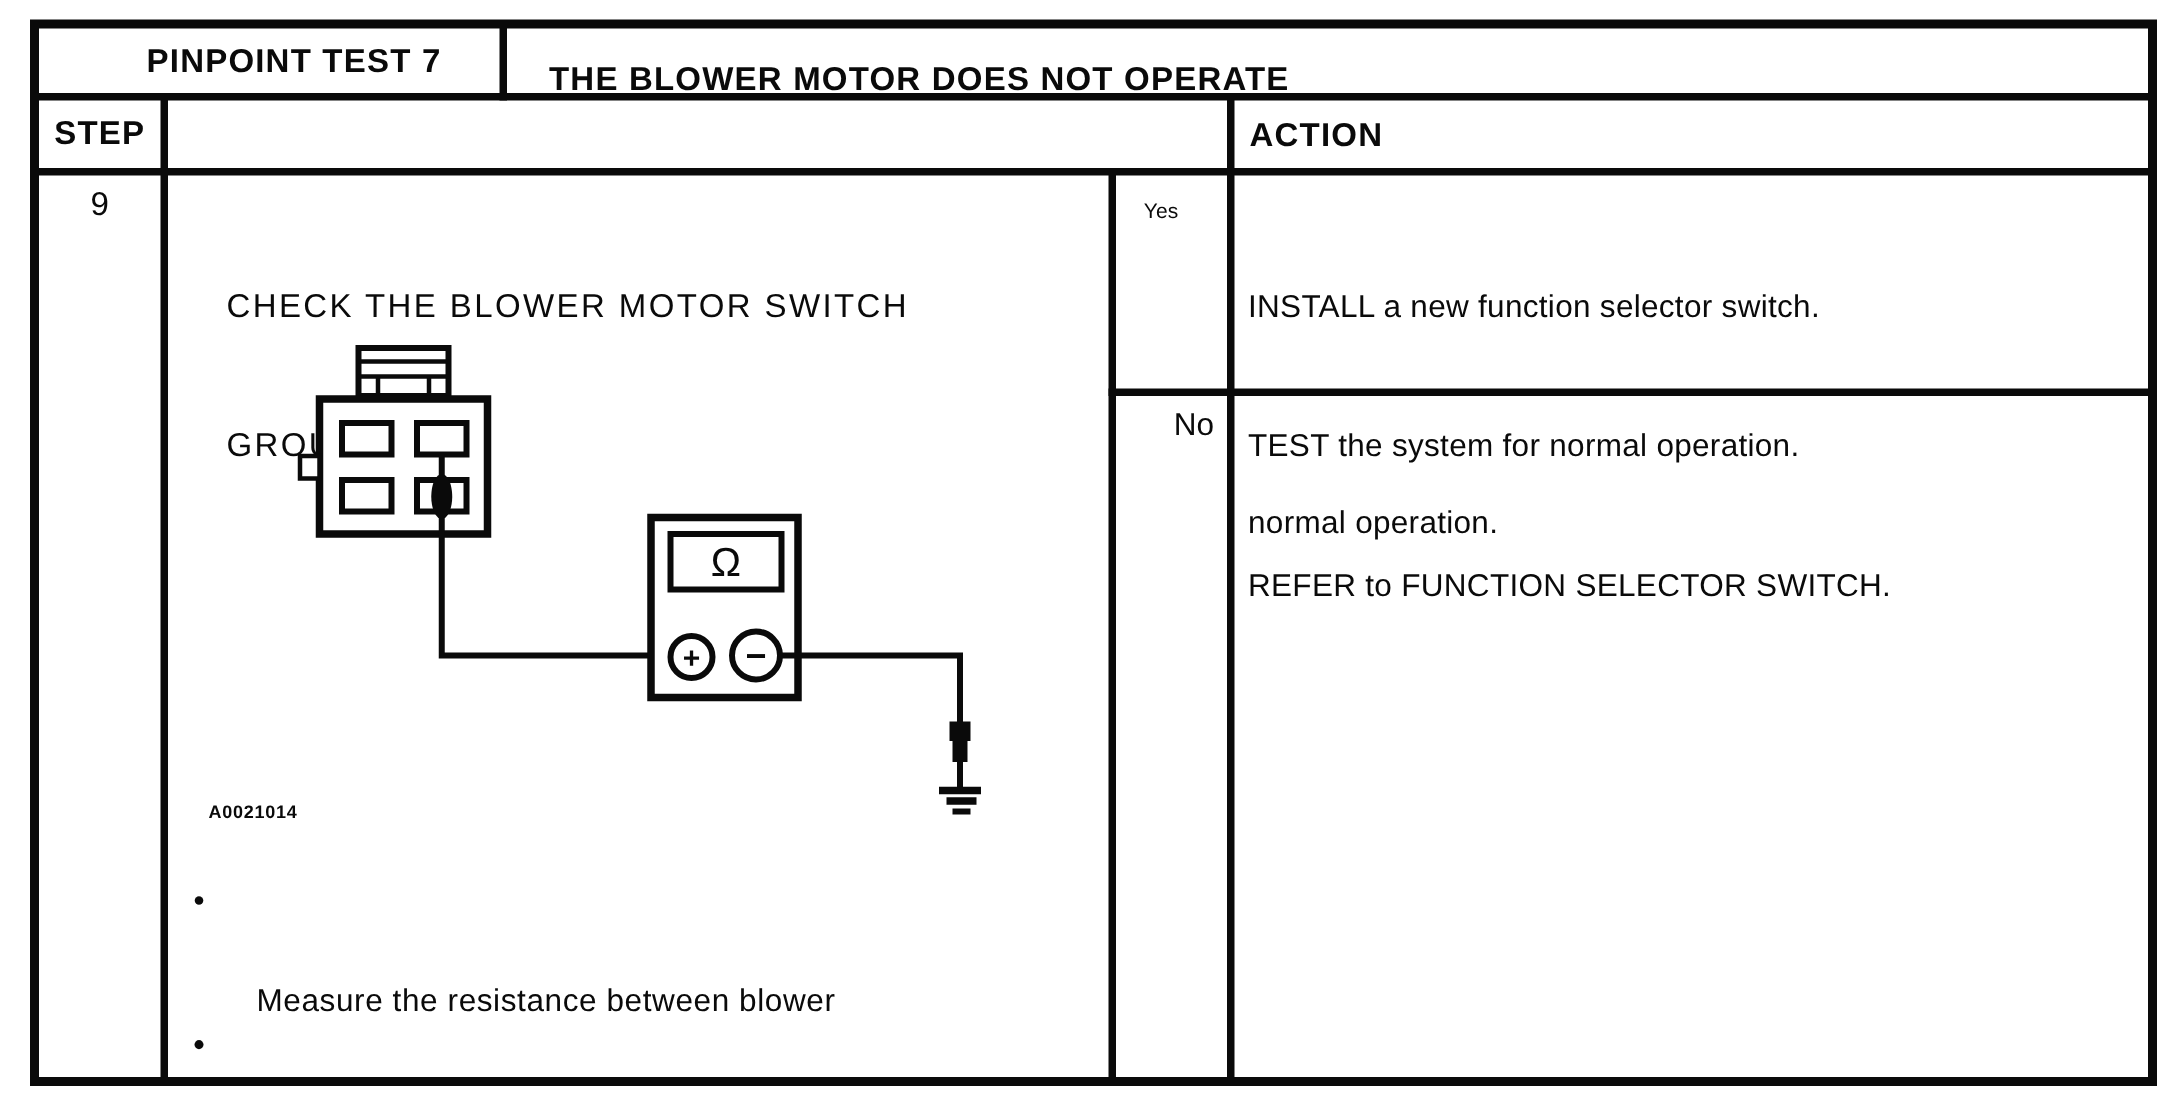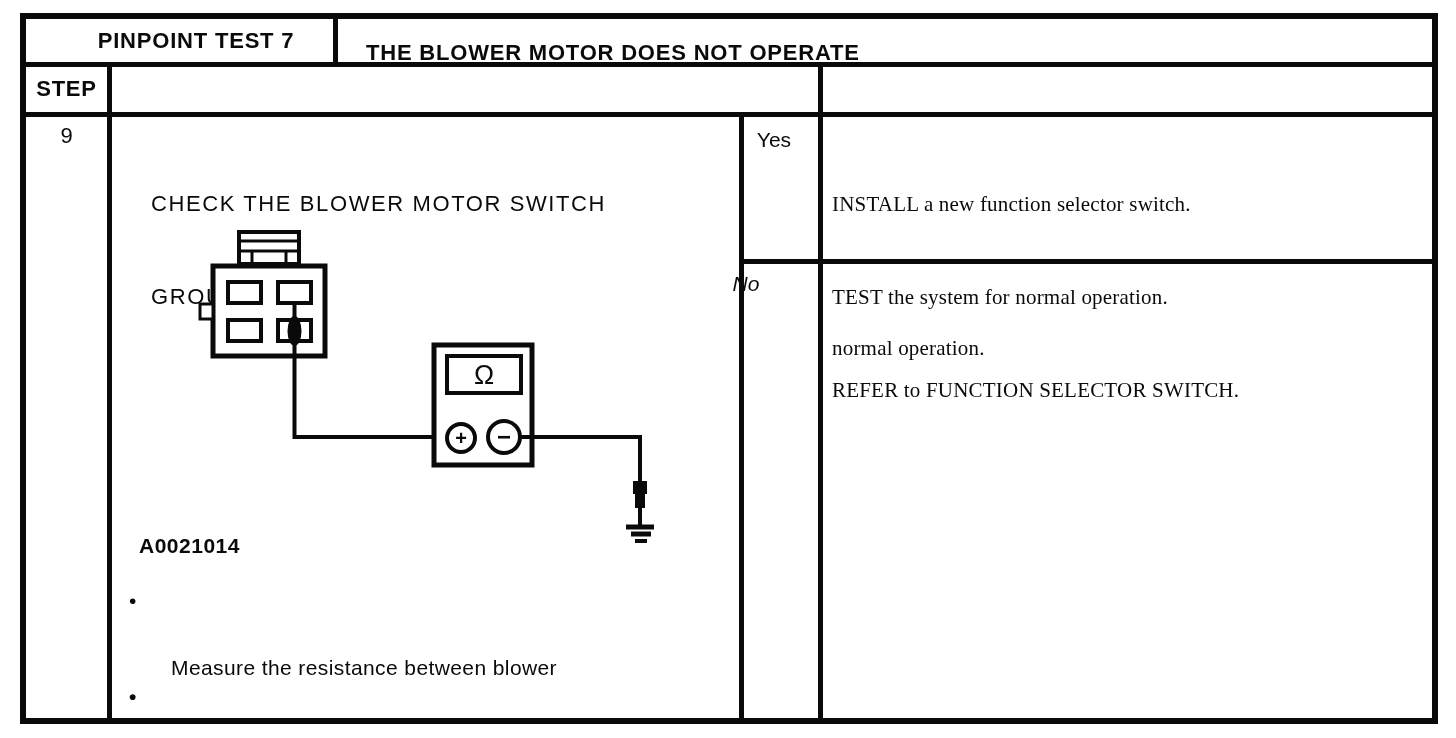--- a/index.html
+++ b/index.html
@@ -9,23 +9,23 @@
   }
   .frame {
     position:absolute; left:20px; top:13px; width:1418px; height:711px;
     border:6px solid #0a0a0a; box-sizing:border-box;
   }
   .line { position:absolute; background:#0a0a0a; }
   .txt  { position:absolute; color:#0a0a0a; }
   .hdr  { font-weight:bold; font-size:22px; letter-spacing:0.8px; }
   .center-cell { display:flex; align-items:center; justify-content:center; }
   .vcenter-cell { display:flex; align-items:center; }
-  .body-line { font-size:21px; line-height:31px; white-space:pre; letter-spacing:0.2px;font-family:Liberation Serif, serif; }
+  .body-line { font-size:21px; line-height:31px; white-space:pre; letter-spacing:0.2px; }
   .insp-heading { font-size:22px; line-height:31px; letter-spacing:1.6px; white-space:pre; }
-  .fig-label { font-size:21px; font-weight:bold; letter-spacing:0.5px; }
+  .fig-label { font-size:12px; font-weight:bold; letter-spacing:0.5px; }
   .bullet-marker { position:absolute; font-size:21px; }
   .bullet-lines { position:absolute; font-size:21px; line-height:31.5px; white-space:pre; letter-spacing:0.4px; }
   .bold { font-weight:bold; }
   svg text { font-family:"Liberation Sans", sans-serif; }
 </style>
 </head>
 <body>
 
 <div class="page">
 
@@ -35,20 +35,21 @@
   <div class="line" style="left:333px; top:18px; width:5px; height:49px;"></div>
   <div class="line" style="left:107px; top:62px; width:5px; height:657px;"></div>
   <div class="line" style="left:739px; top:112px; width:5px; height:607px;"></div>
   <div class="line" style="left:818px; top:62px; width:5px; height:657px;"></div>
   <div class="line" style="left:739px; top:259px; width:694px; height:5px;"></div>
 
   <div class="txt hdr center-cell" style="left:26px; top:20px; width:340px; height:42px;">PINPOINT TEST 7</div>
   <div class="txt hdr vcenter-cell" style="left:355px; top:36px; width:1060px; height:34px;margin-left:11px;">THE BLOWER MOTOR DOES NOT OPERATE</div>
 
   <div class="txt hdr center-cell" style="left:26px; top:67px; width:81px; height:43px;">STEP</div>
+  <div class="txt hdr vcenter-cell" style="left:833px; top:67px; width:400px; height:45px;">ACTION</div>
 
   <div class="txt center-cell" style="left:26px; top:122px; width:81px; height:28px; font-size:22px;">9</div>
 
   <div class="txt insp-heading" style="left:122px; top:126px;margin-left:29px;">
     <div>CHECK THE BLOWER MOTOR SWITCH</div>
     <div>GROUND</div>
   </div>
 
   <svg style="position:absolute; left:195px; top:228px;" width="470" height="320" viewBox="195 228 470 320">
     <g stroke="#0a0a0a" fill="none">
@@ -95,25 +96,25 @@
   <div class="bullet-lines" style="left:171px; top:589px;">
     <div>Measure the resistance between blower</div>
     
     
   </div>
   <span class="bullet-marker bold" style="left:129px; top:685px;">•</span>
   <div class="bullet-lines bold" style="left:171px; top:685px;">
     
   </div>
 
-  <div class="txt center-cell" style="left:744px; top:126px; width:60px; height:28px; font-size:21px;">Yes</div>
+  <div class="txt center-cell" style="left:744px; top:126px; width:60px; height:28px; font-size:14px;">Yes</div>
   <div class="txt body-line" style="left:832px; top:127px;">
     <div>INSTALL a new function selector switch.</div>
     <div>TEST the system for normal operation.</div>
     <div>REFER to FUNCTION SELECTOR SWITCH.</div>
   </div>
 
-  <div class="txt center-cell" style="left:700px; top:270px; width:92px; height:28px; font-size:21px;font-style:italic;">No</div>
+  <div class="txt center-cell" style="left:750px; top:270px; width:92px; height:28px; font-size:21px;">No</div>
   <div class="txt body-line" style="left:832px; top:271px;">
     <div>normal operation.</div>
   </div>
 
 </div>
 
 </body></html>

